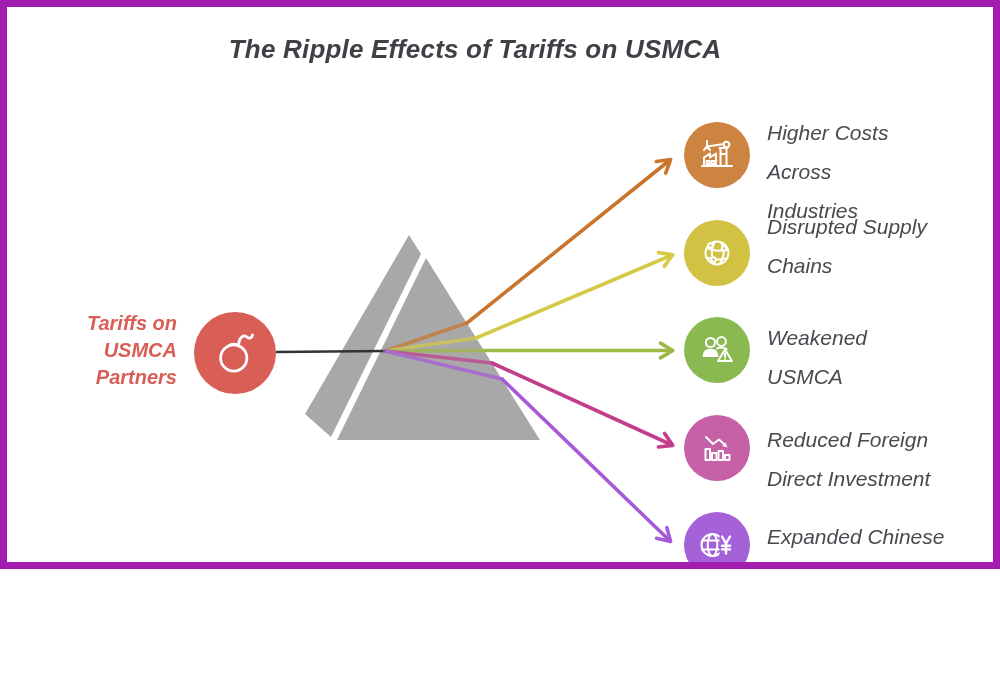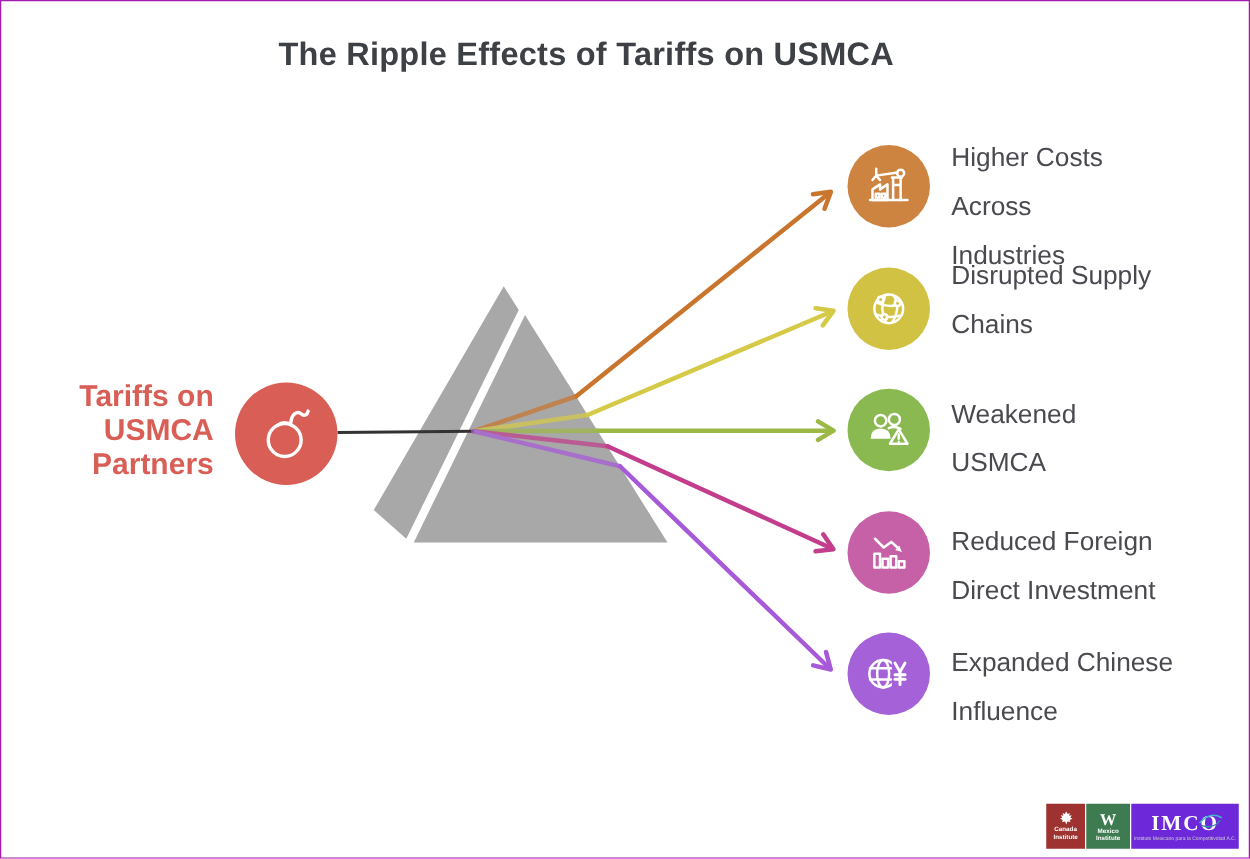--- a/index.html
+++ b/index.html
@@ -1,29 +1,29 @@
 <!DOCTYPE html>
 <html><head>
 <meta charset="utf-8">
 <style>
   html,body{margin:0;padding:0;background:#fff;}
   .canvas{
-    position:relative;width:1000px;height:687px;background:#ffffff;
+    position:relative;width:1000px;height:569px;background:#ffffff;
     font-family:"Liberation Sans", sans-serif;overflow:hidden;
-    border:1px solid #a21caf;box-sizing:border-box;
+    border:7px solid #a21caf;box-sizing:border-box;font-style:italic;
   }
   .title{
     position:absolute;top:27px;left:0;width:936px;margin:0;
     text-align:center;font-size:26px;font-weight:bold;color:#3d4045;
     letter-spacing:.2px;
   }
   .diagram{position:absolute;left:0;top:0;width:1000px;height:687px;}
   .source-label{
     position:absolute;left:40px;top:303px;width:130px;text-align:right;
-    color:#d85e56;font-size:24px;font-weight:bold;line-height:27px;
+    color:#d85e56;font-size:20px;font-weight:bold;line-height:27px;
     white-space:pre-line;
   }
   .circle{
     position:absolute;border-radius:50%;display:flex;align-items:center;justify-content:center;
   }
   .bomb{left:187px;top:305px;width:82px;height:82px;background:#d85e56;}
   .fxcircle{left:677px;width:66px;height:66px;}
   .fx1{top:115px;background:#cd8440;}
   .fx2{top:213px;background:#d2c243;}
   .fx3{top:310px;background:#8bb951;}

